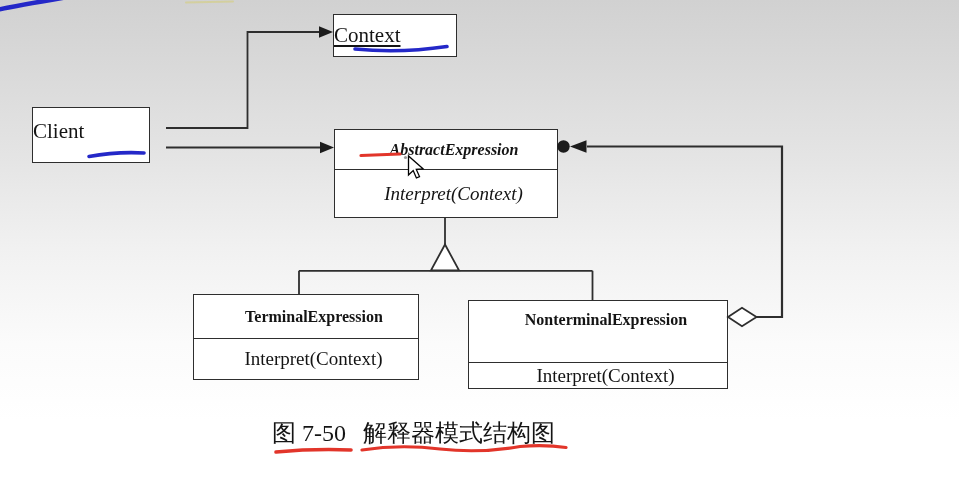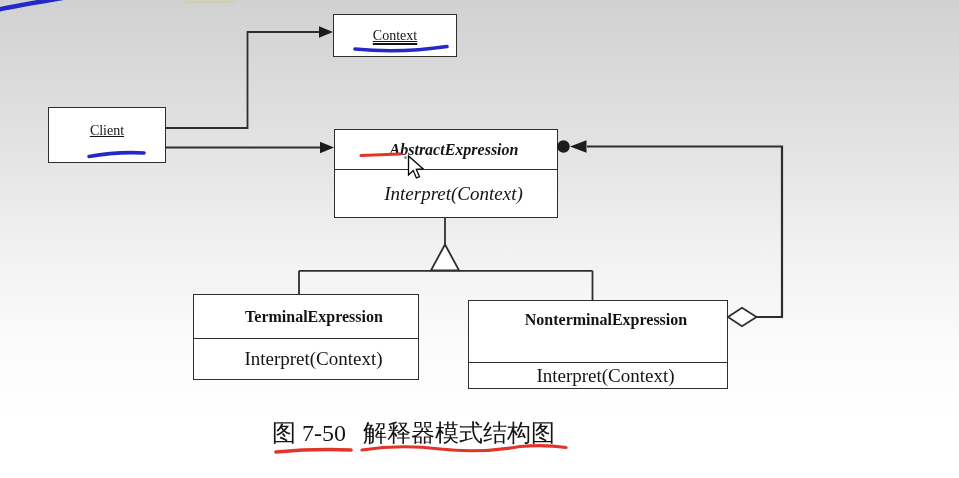--- a/index.html
+++ b/index.html
@@ -10,41 +10,41 @@
   }
   .uml-box{
     position:absolute; background:#ffffff; border:1.6px solid #2e2e2e;
     box-sizing:border-box; display:flex; flex-direction:column;
   }
   .row{display:flex; align-items:center; justify-content:center; flex:1;}
   .name-row{font-weight:bold; font-size:16px;margin-left:16px;}
   .method-row{border-top:1.6px solid #2e2e2e; font-size:19px;padding-left:15px;}
   .abstract .name-row{font-style:italic;}
   .abstract .method-row{font-style:italic;}
-  .simple-box{align-items:center; justify-content:center; flex-direction:row; font-size:14px;text-decoration:underline;}
+  .simple-box{align-items:center; justify-content:flex-start; flex-direction:row; font-size:21px;}
   .ctx-label{text-decoration:underline; text-decoration-thickness:1.5px; text-underline-offset:3px;}
   #overlay{position:absolute; left:0; top:0; z-index:5; pointer-events:none;}
   .ln{stroke:#2e2e2e; stroke-width:1.8; fill:none;}
   .lnf{stroke:#2e2e2e; stroke-width:1.8;}
   .solid{fill:#1c1c1c; stroke:none;}
   .caption{
     position:absolute; left:272px; top:417px; font-size:24px;
     display:flex; gap:17px; white-space:nowrap;
   }
 </style>
 </head>
 <body>
 
 <div id="stage">
 
   <div class="uml-box simple-box" style="left:333px; top:14px; width:124px; height:43px;">
     <span class="ctx-label">Context</span>
   </div>
 
-  <div class="uml-box simple-box" style="left:48px; top:107px; width:118px; height:56px;">
+  <div class="uml-box simple-box" style="left:32px; top:107px; width:118px; height:56px;">
     <span style="margin-bottom:8px;">Client</span>
   </div>
 
   <div class="uml-box abstract" style="left:334px; top:129px; width:224px; height:89px;">
     <div class="row name-row" style="flex:0 0 39px;">AbstractExpression</div>
     <div class="row method-row">Interpret(Context)</div>
   </div>
 
   <div class="uml-box" style="left:193px; top:294px; width:226px; height:86px;">
     <div class="row name-row" style="flex:0 0 43px;">TerminalExpression</div>

